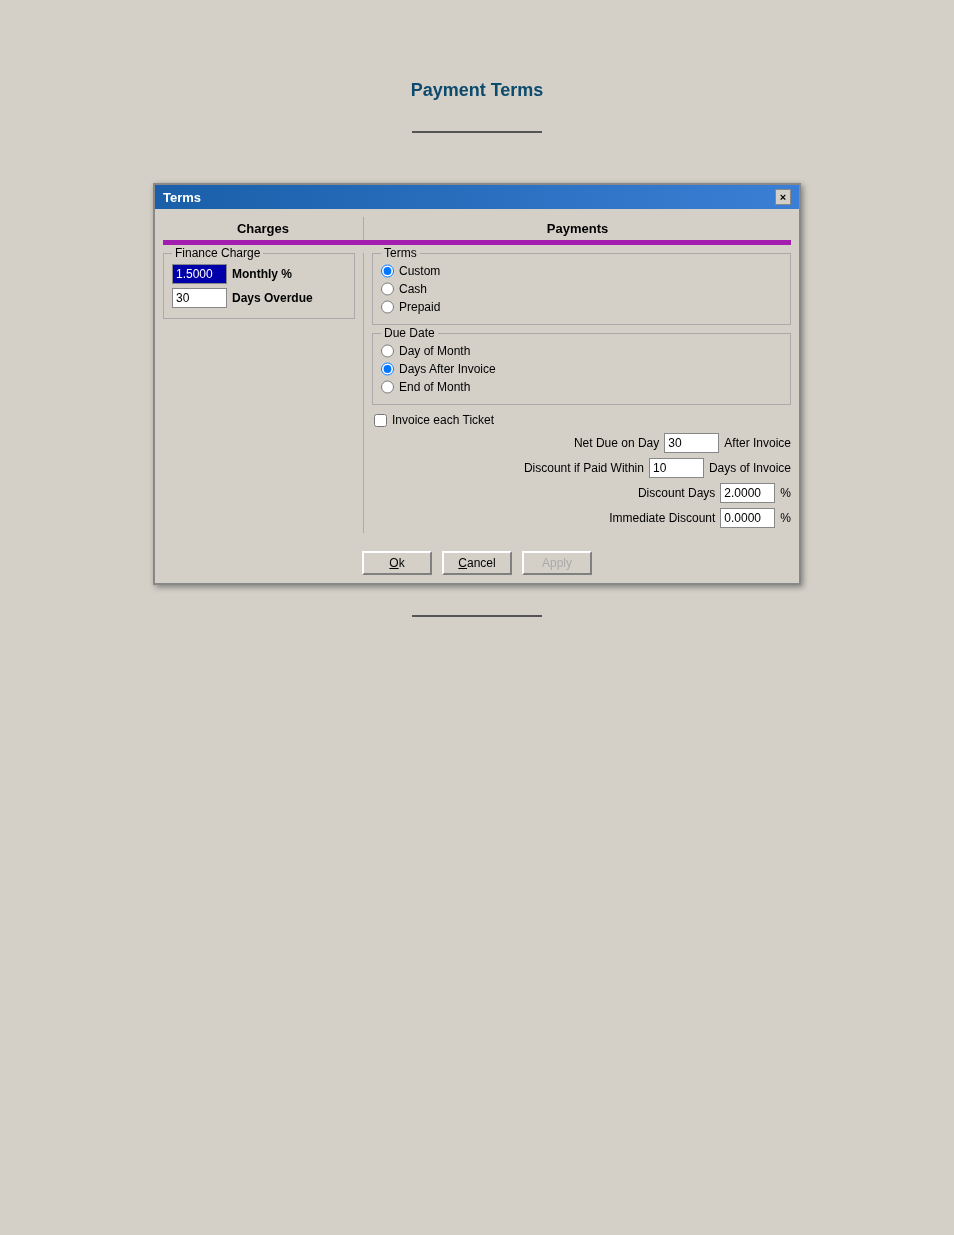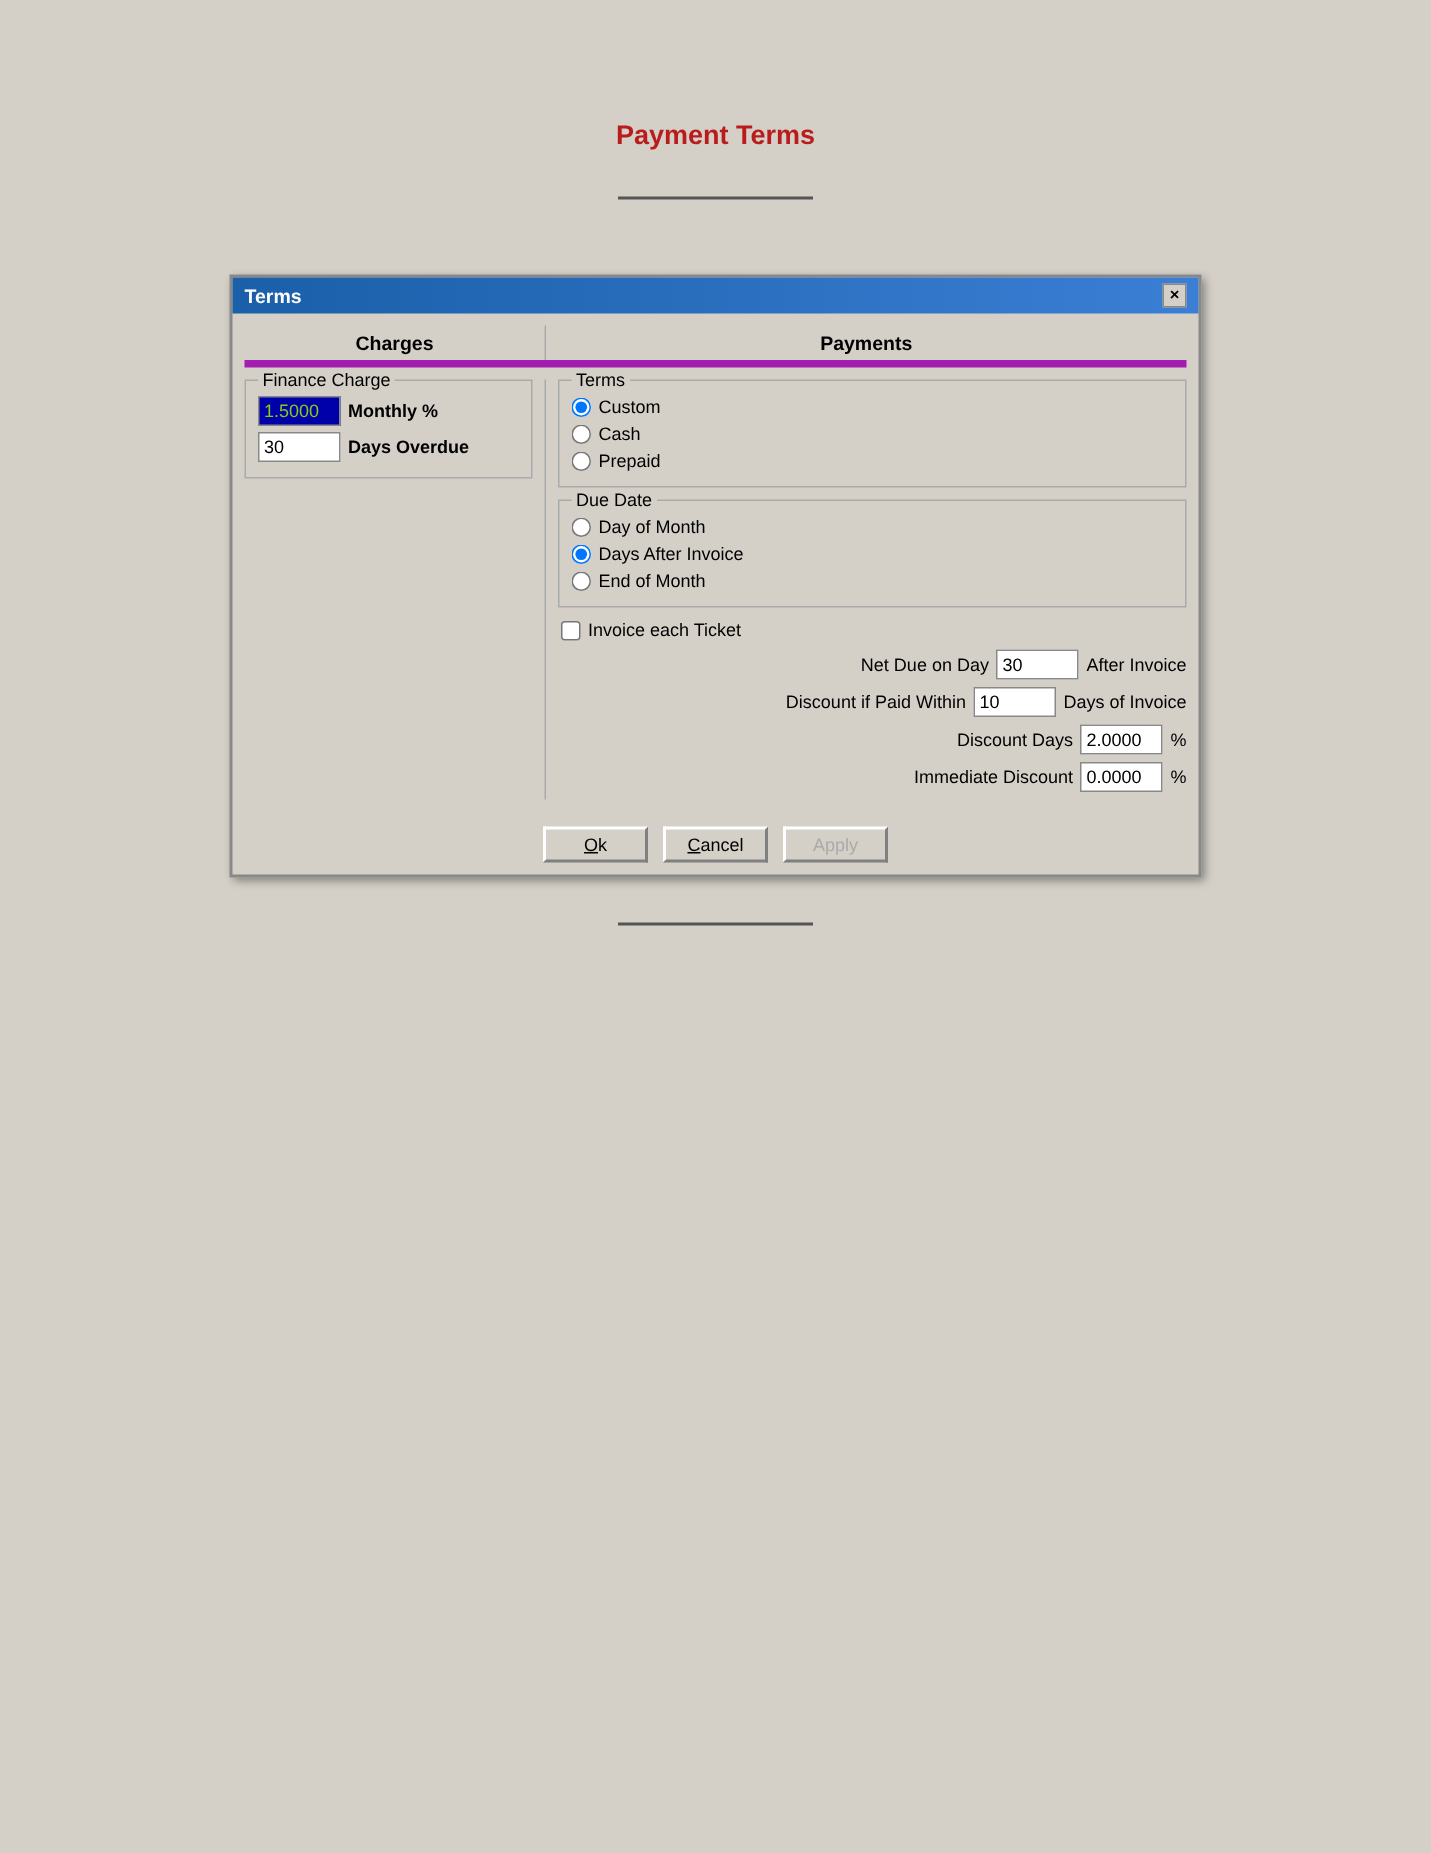--- a/index.html
+++ b/index.html
@@ -11,21 +11,21 @@
       min-height: 1235px;
       display: flex;
       flex-direction: column;
       align-items: center;
       padding-top: 80px;
     }
     .page-title {
       font-size: 18px;
       font-weight: bold;
       margin-bottom: 30px;
-      color: #b91c1c;
+      color: #0c4a6e;
     }
     .divider-line {
       width: 130px;
       height: 2px;
       background: #555;
       margin-bottom: 30px;
     }
     .dialog {
       width: 648px;
       border: 2px solid #888;
@@ -117,30 +117,29 @@
     .input-small {
       width: 55px;
       height: 20px;
       border: 1px solid #888;
       background: white;
       font-size: 12px;
       padding: 1px 3px;
     }
     .input-selected {
       background: #0000aa;
-      color: #84cc16;
+      color: #ffffff;
     }
     .input-label {
       margin-left: 5px;
       font-size: 12px;
       font-weight: bold;
     }
     .radio-row {
       display: flex;
-      align-items: center;
       margin-bottom: 4px;
     }
     .radio-row input[type="radio"] {
       margin-right: 5px;
     }
     .radio-label {
       font-size: 12px;
     }
     .checkbox-row {
       display: flex;

